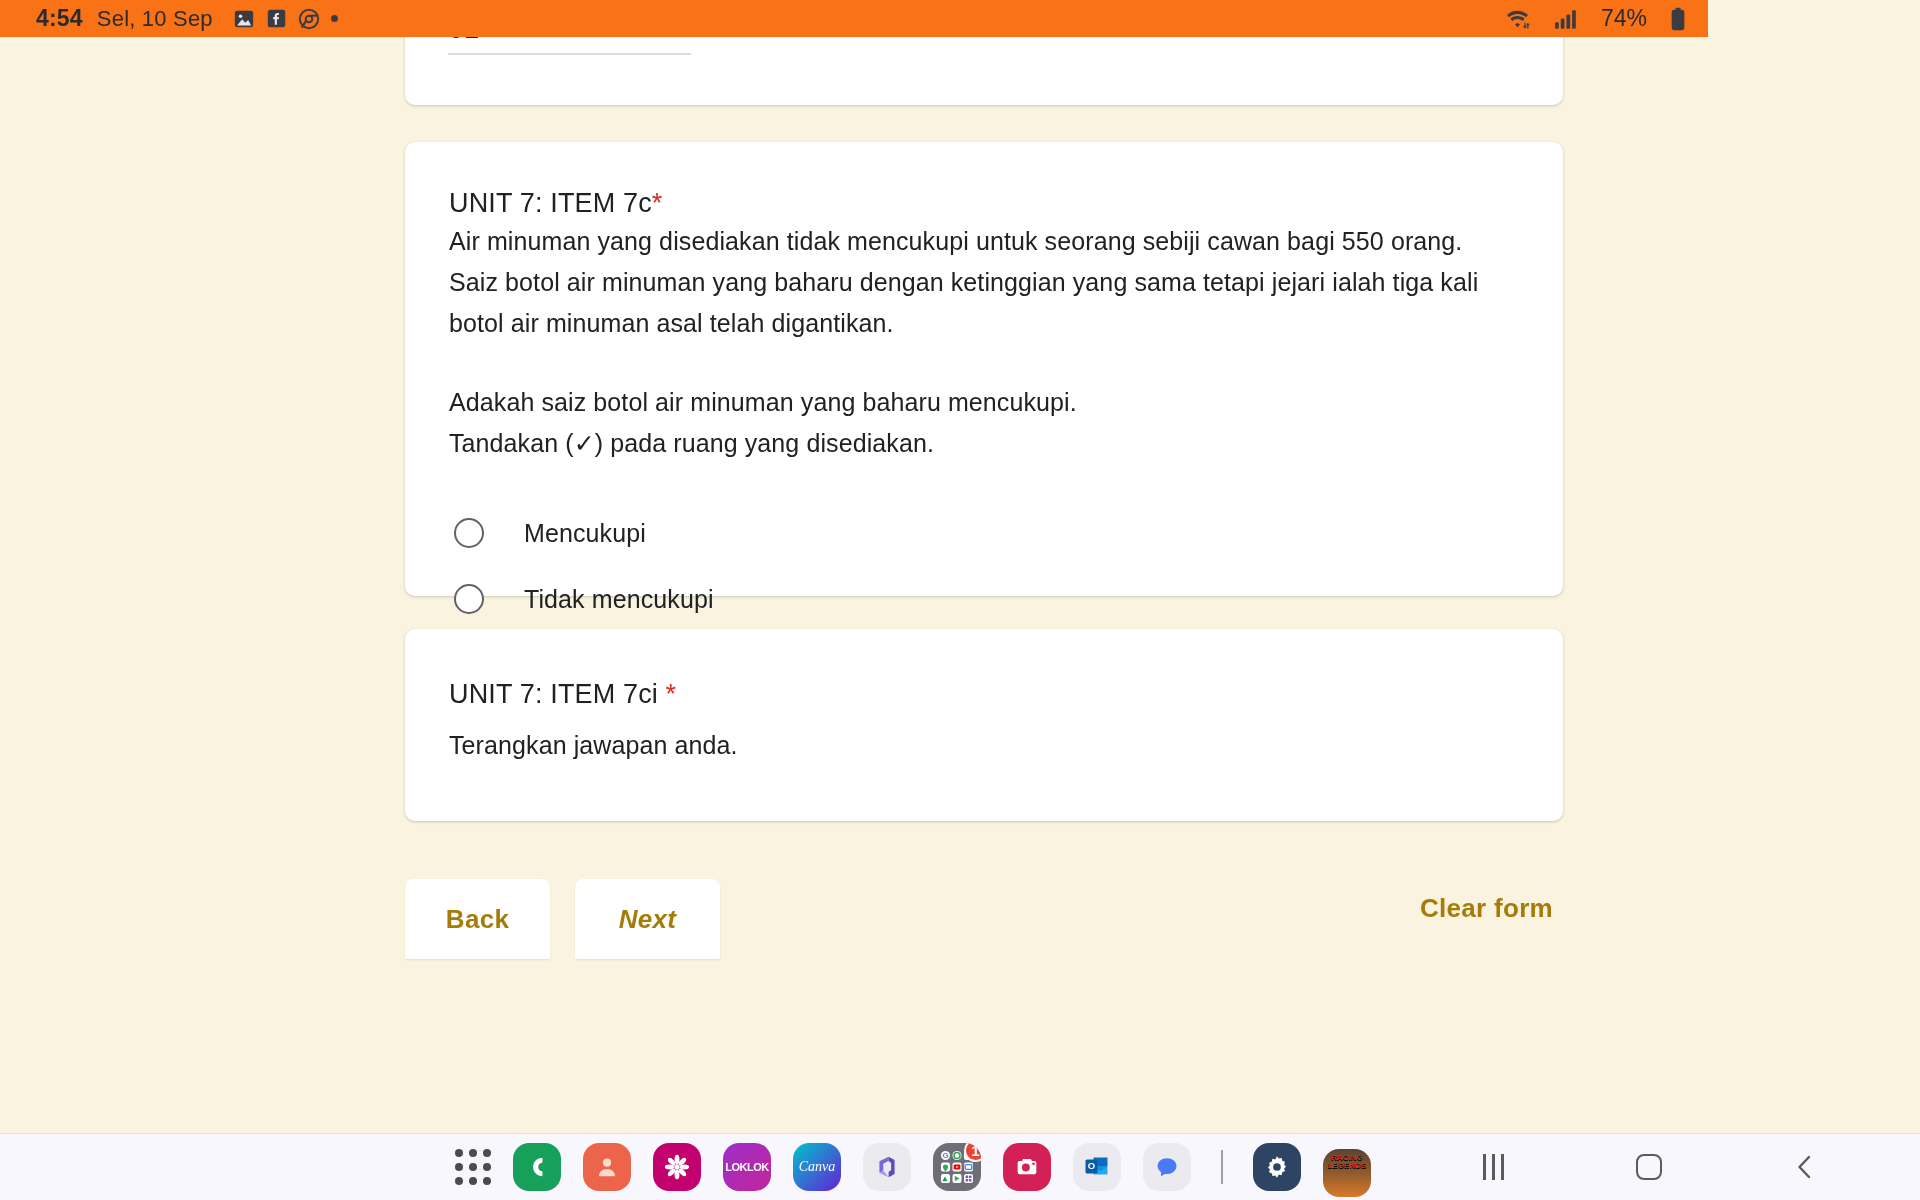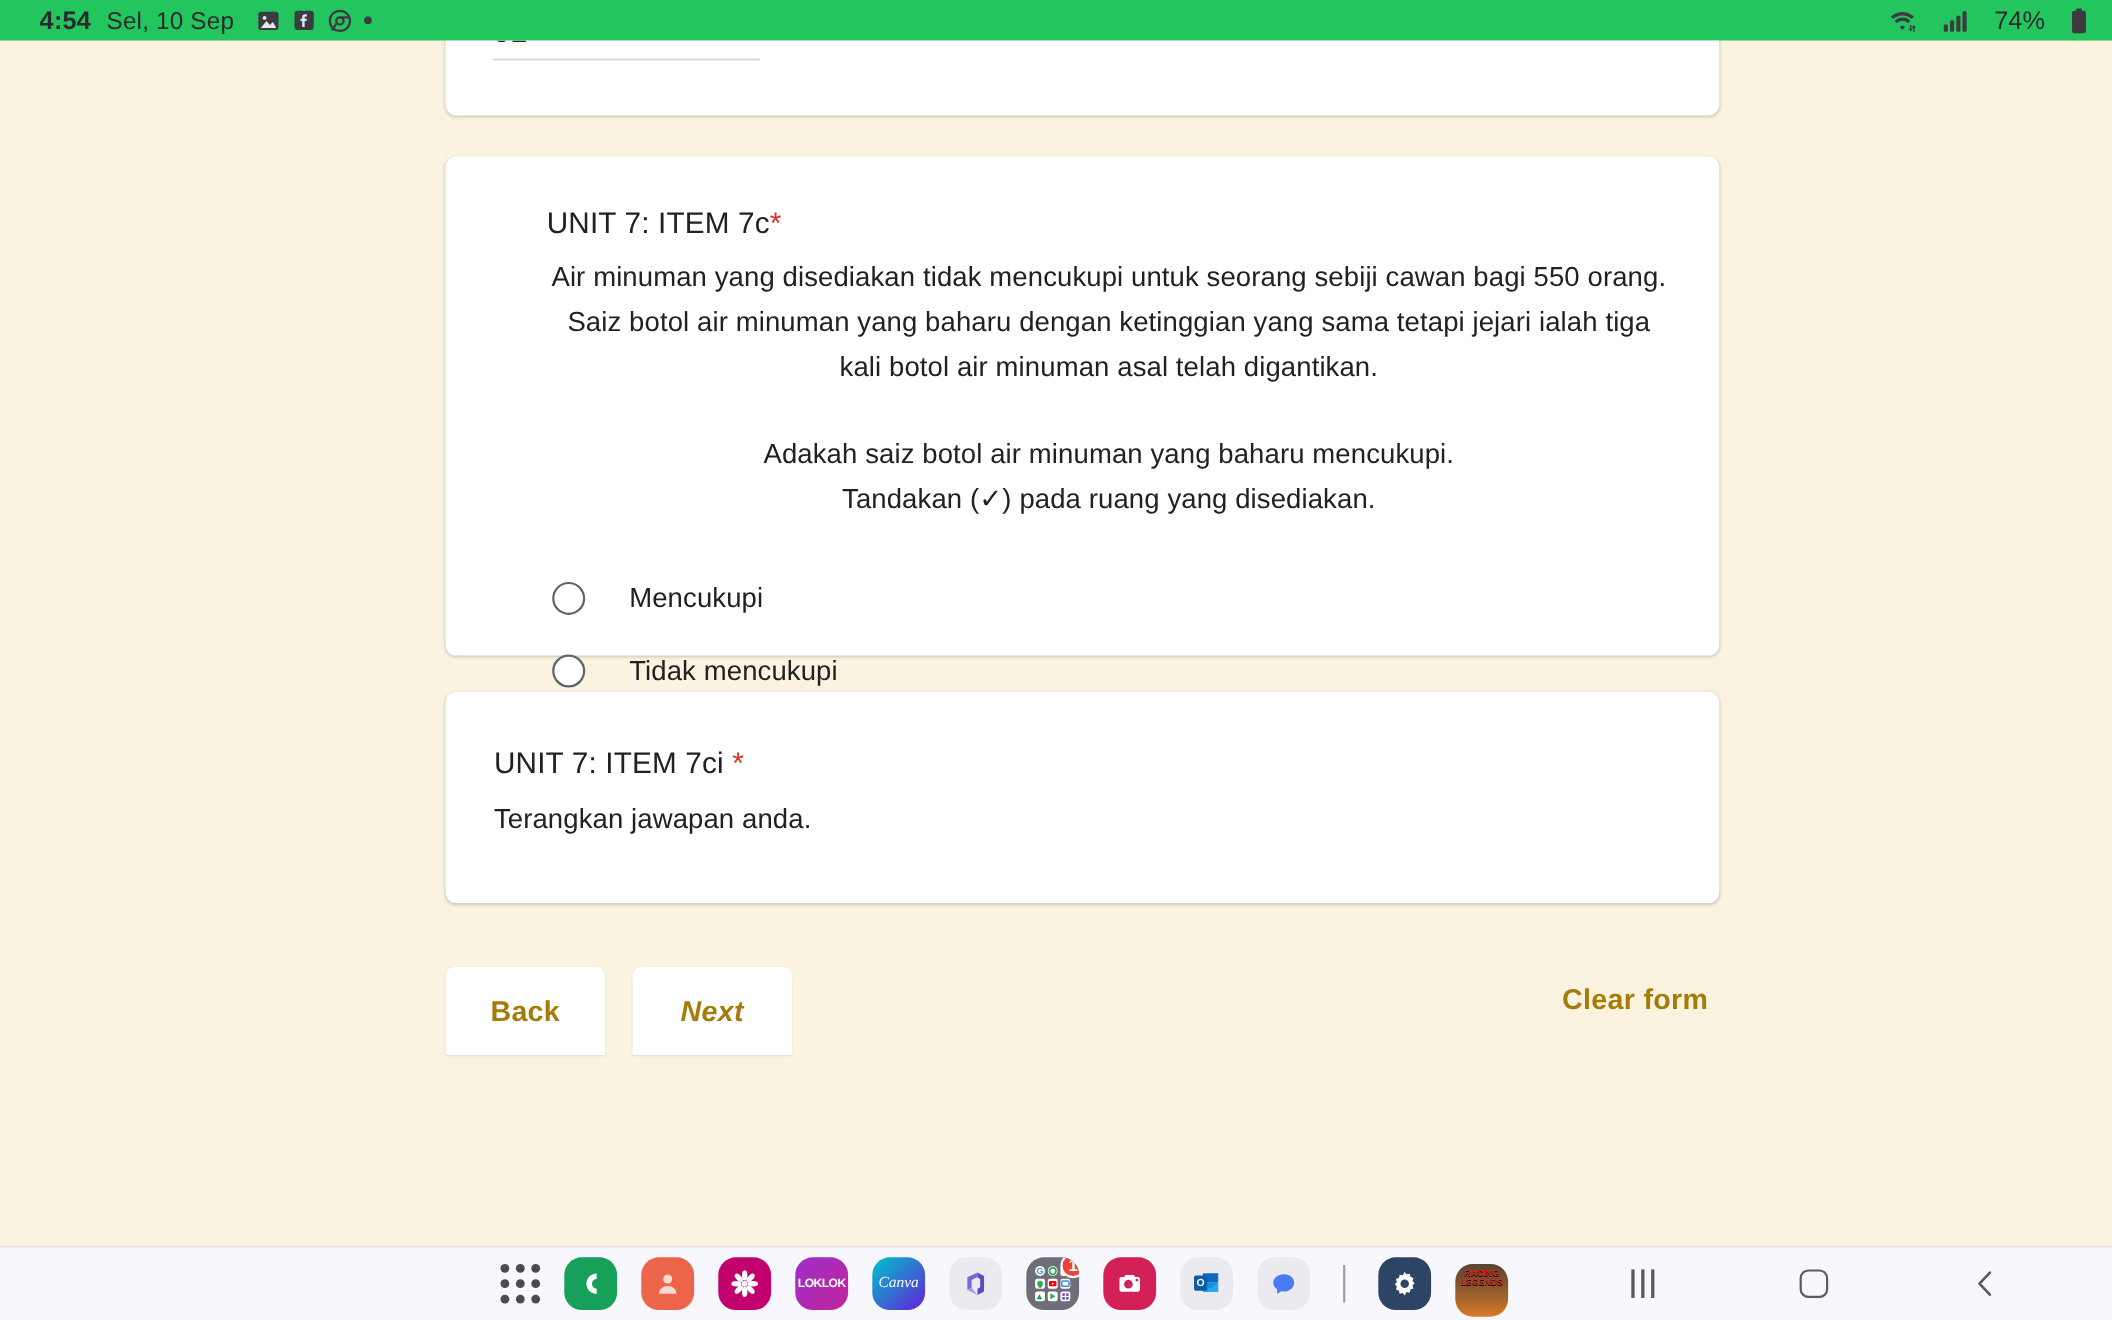--- a/index.html
+++ b/index.html
@@ -5,22 +5,22 @@
   * { margin:0; padding:0; box-sizing:border-box; }
   html, body {
     width:1920px; height:1200px;
     font-family:"Liberation Sans", sans-serif;
     overflow:hidden;
   }
   body { background:#FAF3DF; position:relative; }
 
   
   .statusbar{
-    position:absolute; left:0; top:0; width:1920px; height:37px;
-    background:#22c55e; display:flex; align-items:center;
+    position:absolute; left:0; top:0; width:1708px; height:37px;
+    background:#f97316; display:flex; align-items:center;
     padding:0 22px 0 36px; color:#2b2b2e;
   }
   .sb-left{ display:flex; align-items:center; gap:14px; }
   .sb-time{ font-size:23px; font-weight:600; letter-spacing:.2px; }
   .sb-date{ font-size:22px; font-weight:500; letter-spacing:.2px; }
   .sb-icons{ display:flex; align-items:center; gap:11px; margin-left:6px; }
   .sb-right{ margin-left:auto; display:flex; align-items:center; gap:23px; }
   .sb-batt-txt{ font-size:23px; font-weight:500; }
   .ic{ display:inline-flex; align-items:center; justify-content:center; }
   .dot-small{ width:7px; height:7px; border-radius:50%; background:#3c3c40; display:inline-block; }
@@ -41,21 +41,21 @@
   .card-top{ top:-72px; height:140px; }
   .prev-answer{
     position:absolute; left:43px; top:48px; width:240px;
     font-size:28px; color:#202124; letter-spacing:.2px;
   }
   .prev-underline{
     position:absolute; left:43px; top:88px; width:243px; height:2px;
     background:#dadce0;
   }
 
-  .card-7c{ top:105px; height:454px;padding-left:48px; }
+  .card-7c{ top:105px; height:454px; }
   .card-7ci{ top:592px; height:192px; }
 
   .q-title{
     font-size:27px; color:#202124; font-weight:400; letter-spacing:.15px;
   }
   .req-star{ color:#d93025; font-size:27px; }
   .q-body{
     font-size:25px; color:#202124; line-height:41px; letter-spacing:.1px;
     font-weight:400;
   }
@@ -210,21 +210,21 @@
   <div class="card card-top">
     <div class="prev-answer">61</div>
     <div class="prev-underline"></div>
   </div>
 
   <div class="card card-7c">
     <div class="inner-7c">
       <div class="q-title">
         <span>UNIT 7: ITEM 7c</span><span class="req-star">*</span>
       </div>
-      <div class="q-body" style="margin-top:13px;text-align:center;">
+      <div class="q-body" style="margin-top:2px;">
         <div>Air minuman yang disediakan tidak mencukupi untuk seorang sebiji cawan bagi 550 orang.</div>
         <div>Saiz botol air minuman yang baharu dengan ketinggian yang sama tetapi jejari ialah tiga kali botol air minuman asal telah digantikan.</div>
         <span class="gap"></span>
         <div>Adakah saiz botol air minuman yang baharu mencukupi.</div>
         <div>Tandakan (✓) pada ruang yang disediakan.</div>
       </div>
       <div class="options">
         <div class="opt">
           <span class="radio"></span>
           <span class="opt-label">Mencukupi</span>

